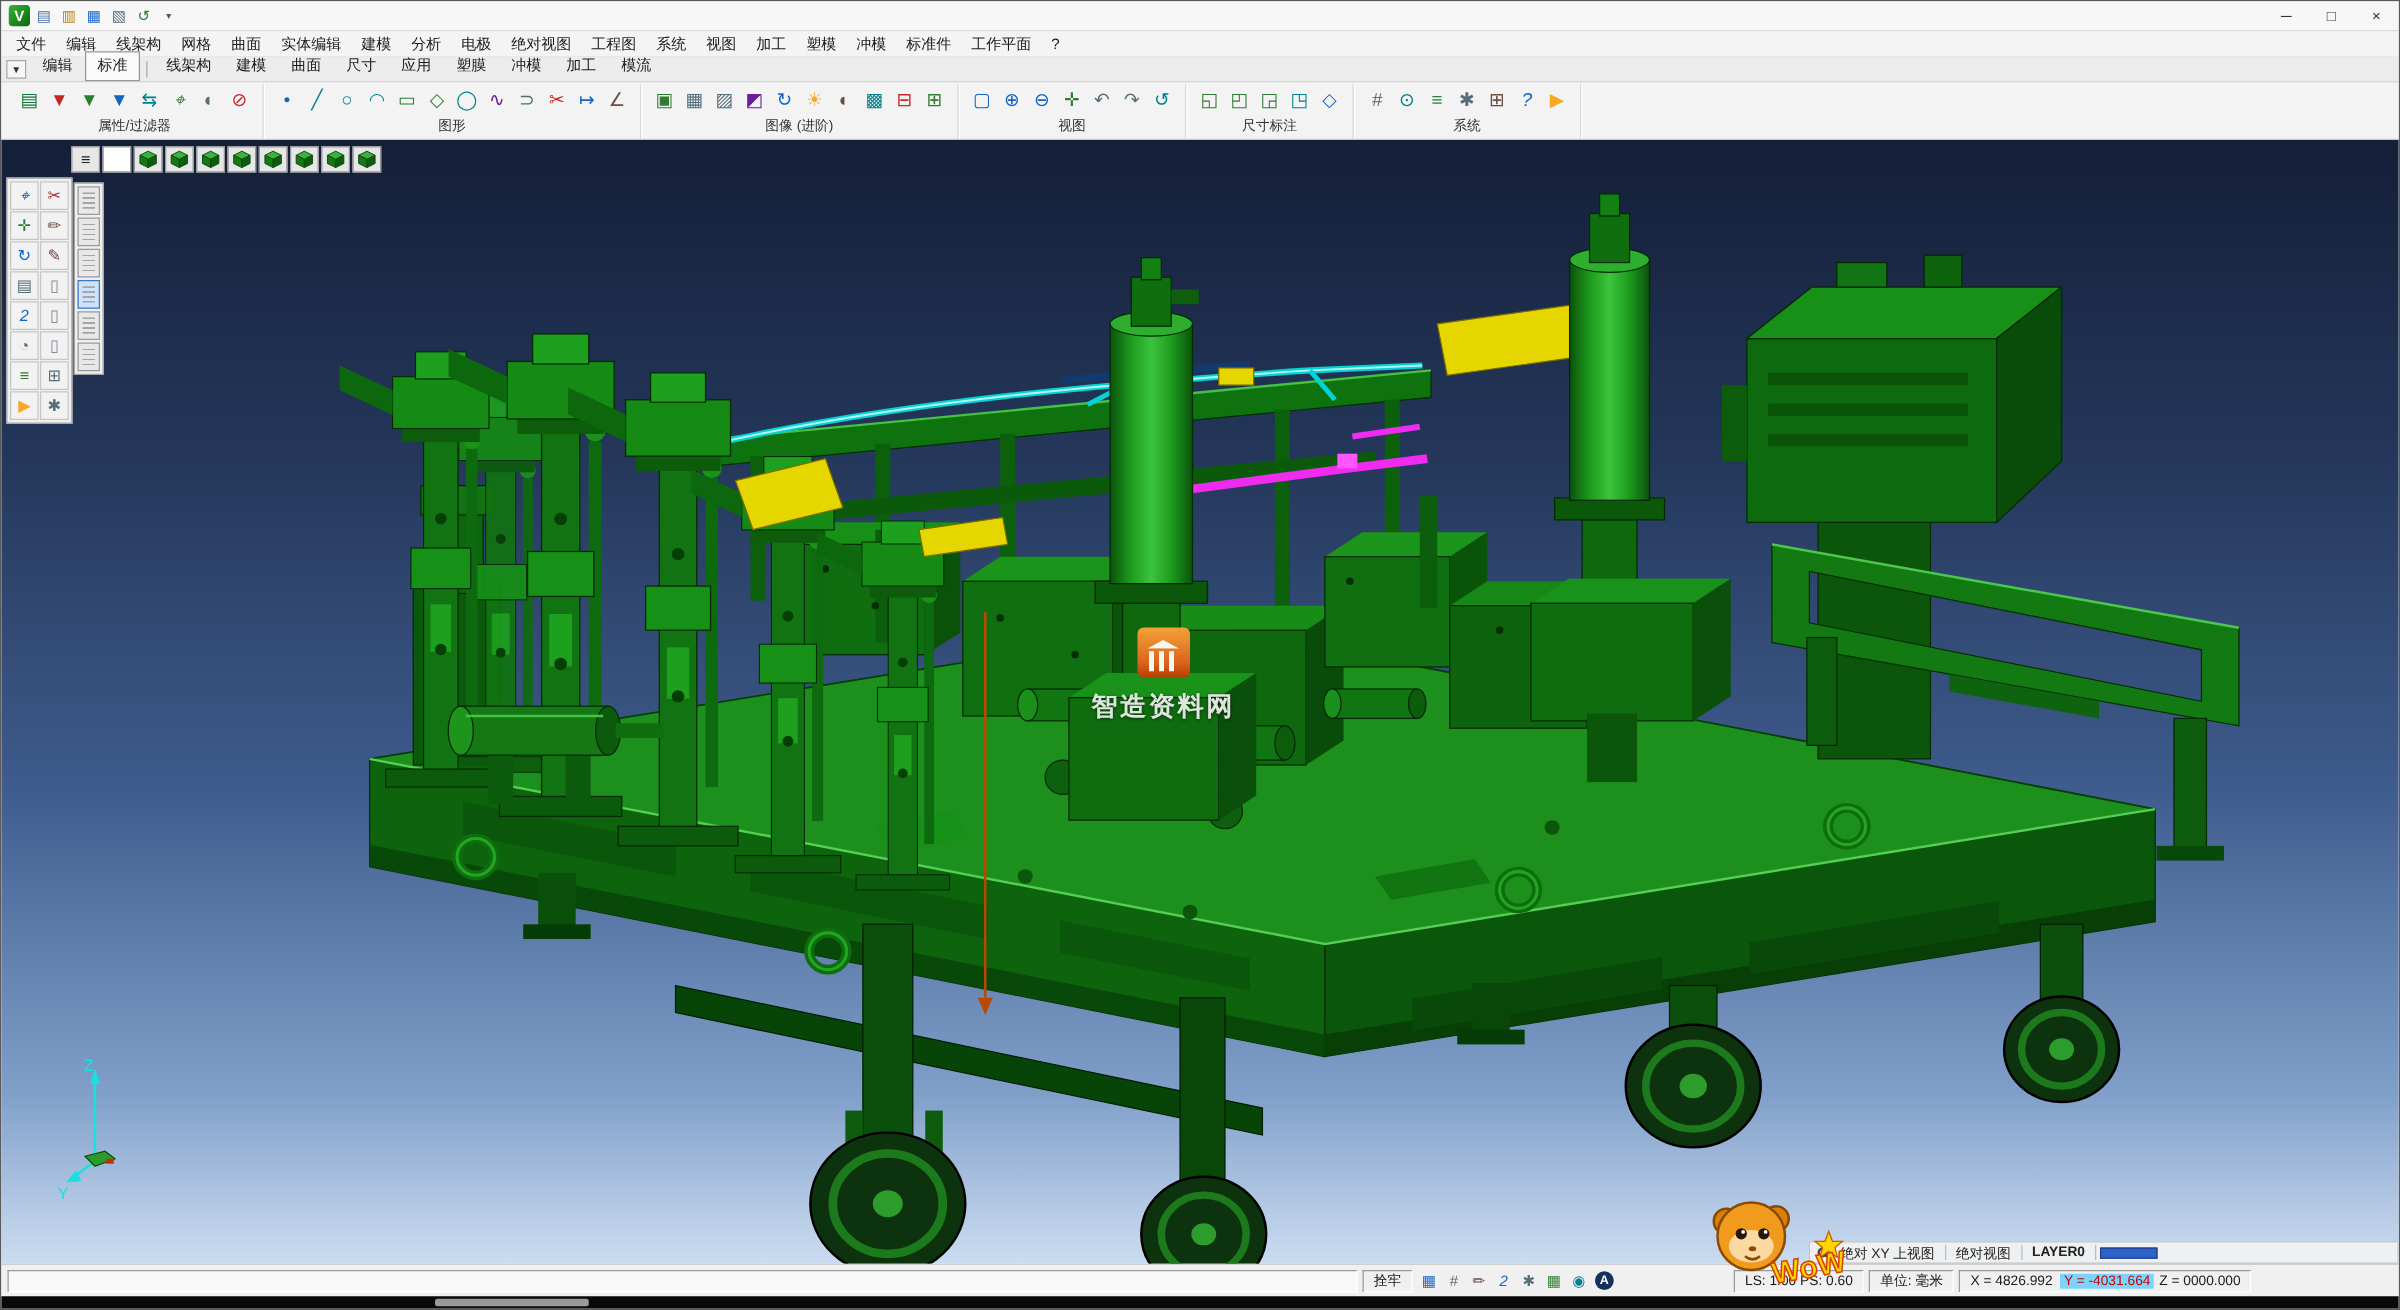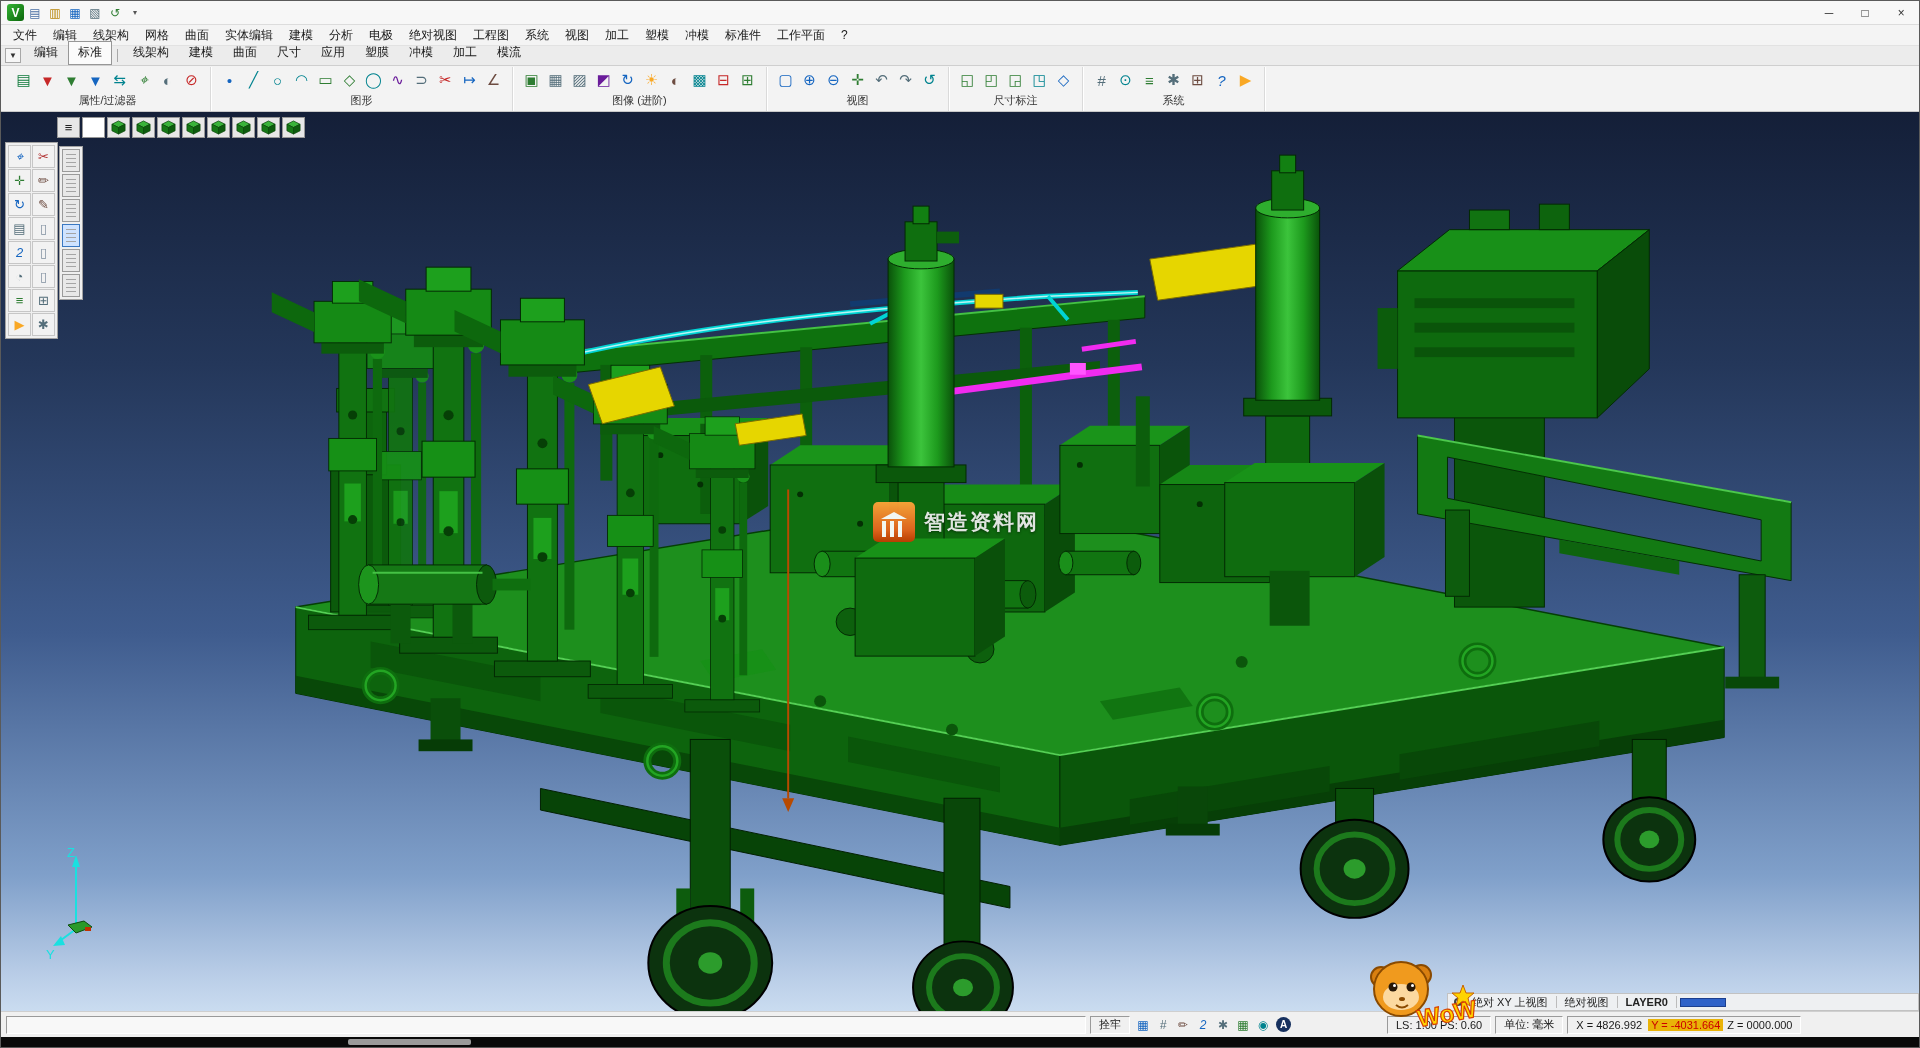--- a/index.html
+++ b/index.html
@@ -68,21 +68,21 @@
   .pa-btn { width:23px; height:23px; background:#f2f2f2; border:1px solid #c6c6c6;
     display:flex; align-items:center; justify-content:center; font-size:13px; }
   .palette-b { position:absolute; left:58px; top:34px; display:flex; flex-direction:column; gap:2px;
     background:#efefef; border:1px solid #a2a2a2; padding:2px; z-index:4; }
   .pb-btn { width:18px; height:23px; background:#e8e8e8; border:1px solid #9a9a9a; position:relative; }
   .pb-btn::before { content:""; position:absolute; inset:4px 3px;
     background:repeating-linear-gradient(180deg,#a5a5a5 0 1px,transparent 1px 4px); }
   .pb-btn.active { background:#cfe3ff; border-color:#3a78c2; }
 
   .watermark { position:absolute; left:872px; top:390px; display:flex; align-items:center; gap:9px;
-    opacity:.95; z-index:3; }
+    opacity:.95; z-index:3;flex-direction:column; }
   .wm-logo { width:42px; height:40px; border-radius:5px;
     background:linear-gradient(180deg,#ffa63a,var(--watermark-orange,#e8641e) 70%,#c03a00);
     display:flex; flex-direction:column; align-items:center; justify-content:flex-end; padding-bottom:5px; }
   .wm-roof { width:26px; height:7px; background:#fff; clip-path:polygon(50% 0,100% 100%,0 100%); margin-bottom:2px; }
   .wm-bars { width:24px; height:16px;
     background:repeating-linear-gradient(90deg,#fff 0 4px,rgba(255,255,255,0) 4px 8px); }
   .wm-text { font-size:21px; font-weight:bold; color:#ececec; letter-spacing:2px;
     text-shadow:0 1px 3px rgba(0,0,0,.55); }
 
   .axes { position:absolute; left:44px; bottom:44px; z-index:3; }
@@ -102,21 +102,21 @@
     display:flex; align-items:center; gap:4px; padding:0 5px; font-size:11px; }
   .sb-field { flex:1; max-width:1080px; height:18px; background:#f8f8f8;
     border:1px solid; border-color:#9a9a9a #ffffff #ffffff #9a9a9a; }
   .sb-cell { height:18px; display:flex; align-items:center; padding:0 8px; white-space:nowrap;
     border:1px solid; border-color:#9a9a9a #ffffff #ffffff #9a9a9a; }
   .sb-icons { display:flex; gap:2px; }
   .sbicon { width:18px; height:18px; display:flex; align-items:center; justify-content:center; font-size:12px; }
   .sb-abadge { width:15px; height:15px; border-radius:50%; background:#16305e; color:#fff;
     font-size:10px; font-weight:bold; display:flex; align-items:center; justify-content:center; }
   .sb-gap { width:88px; }
-  .coord-y { color:#cc0000; background:#eab308; padding:0 3px; margin:16px 4px; }
+  .coord-y { color:#cc0000; background:#7dd3fc; padding:0 3px; margin:16px 4px; }
   .coord-x { padding-right:2px; }
 
   .taskbar { height:10px; flex:0 0 auto; background:#090909; position:relative; }
   .tk-pill { position:absolute; left:347px; top:2px; width:123px; height:6px; background:#9a9a9a; border-radius:2px; }
 
   .mascot { position:absolute; right:440px; bottom:8px; z-index:30; }
 
   
   .ayl { fill:var(--accent-yellow,#e6d600); }
   .acy { stroke:var(--accent-cyan,#00d4d4); }

